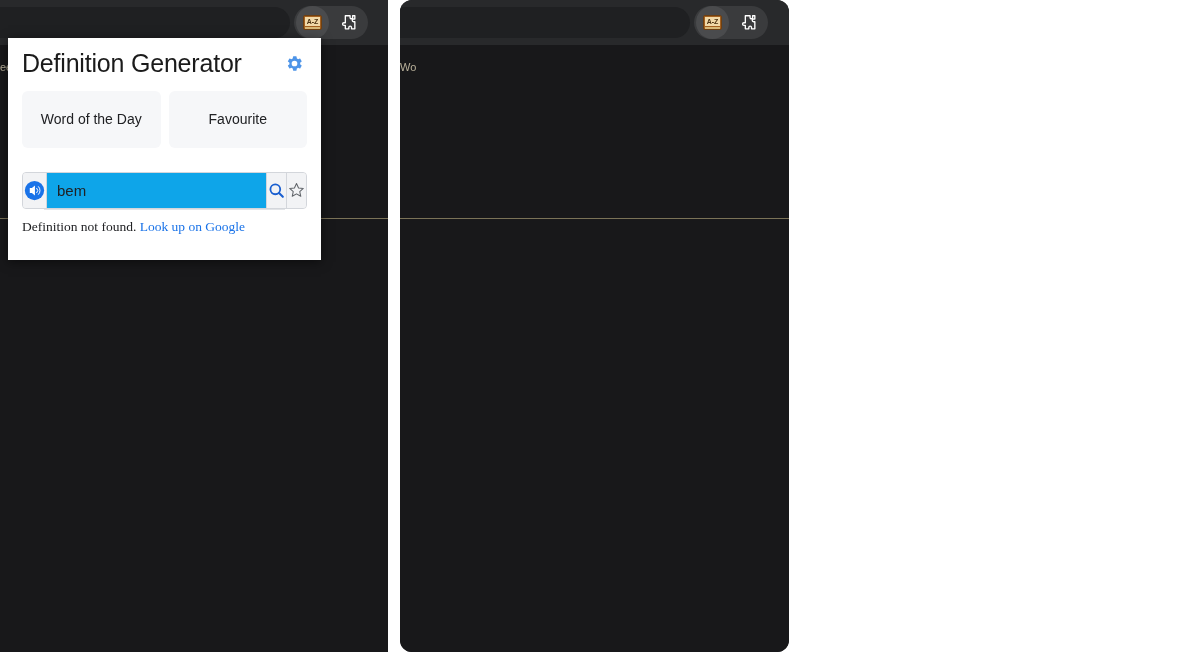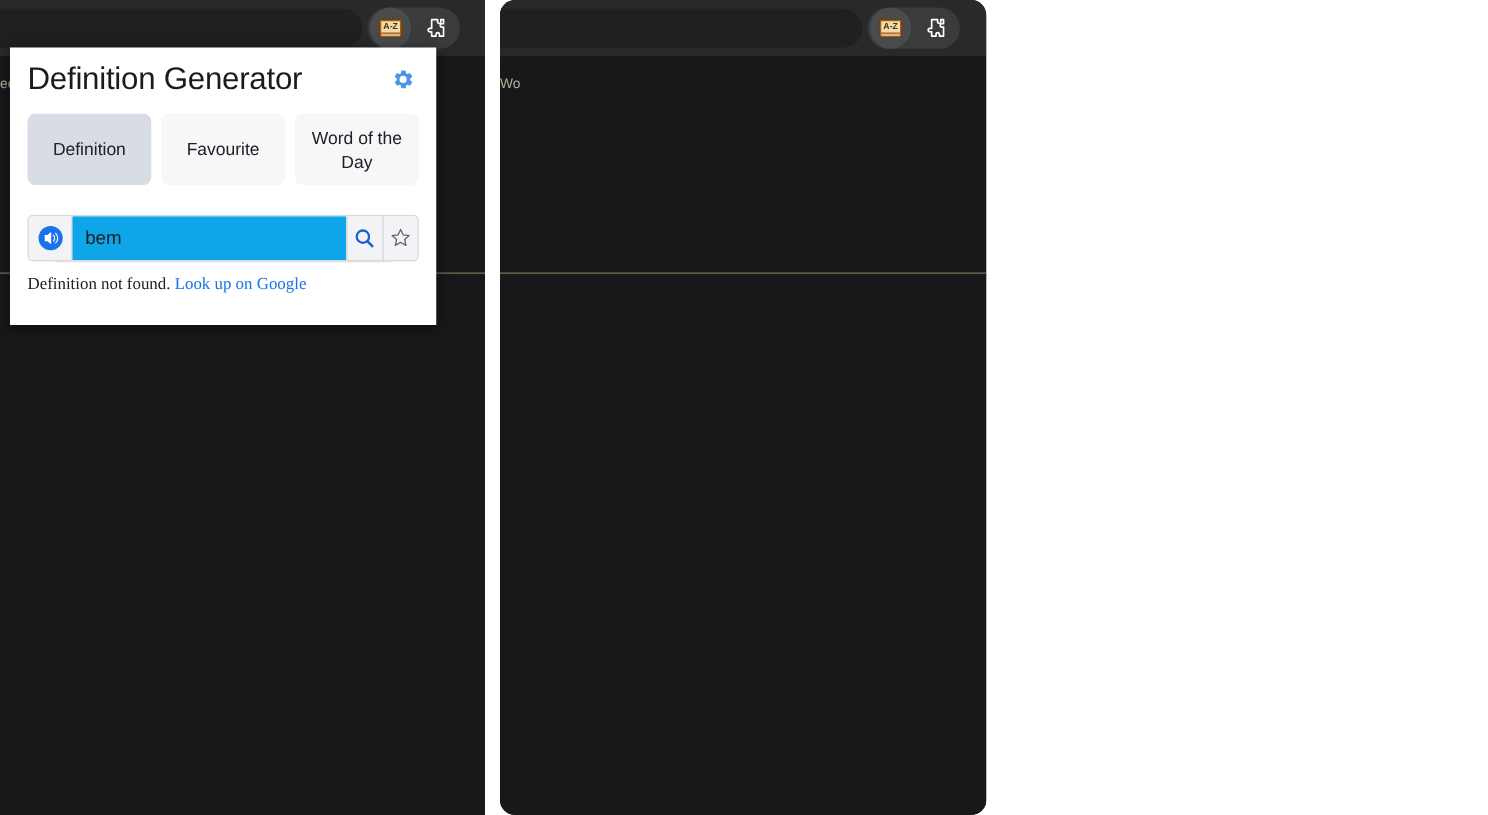--- a/index.html
+++ b/index.html
@@ -113,21 +113,21 @@
     white-space: nowrap;
   }
 
   
   .popup {
     position: absolute;
     background: #ffffff;
     overflow: hidden;
     box-shadow: 0 2px 10px rgba(0,0,0,.5);
   }
-  #popup-left  { left: 8px;  top: 38px; width: 313px; height: 222px; padding-left: 28px; }
+  #popup-left  { left: 8px;  top: 38px; width: 313px; height: 222px; }
 
   .popup-inner {
     position: absolute;
     top: 0; left: 0;
     width: 100%;
     box-sizing: border-box;
     padding: 10px 14px 0 14px;
   }
 
   .pop-head {
@@ -265,23 +265,22 @@
       <div class="pop-head">
         <div class="pop-title">Definition Generator</div>
         <div class="gear-btn">
           <svg width="19" height="19" viewBox="0 0 24 24">
             <path fill="#4d94e8" d="M19.1 12.9c.04-.3.06-.6.06-.9s-.02-.6-.07-.9l1.9-1.5a.46.46 0 0 0 .11-.58l-1.8-3.1a.45.45 0 0 0-.55-.2l-2.24.9a6.6 6.6 0 0 0-1.55-.9l-.34-2.38a.45.45 0 0 0-.45-.38h-3.6a.45.45 0 0 0-.45.38l-.34 2.38c-.56.23-1.08.54-1.55.9l-2.24-.9a.45.45 0 0 0-.55.2l-1.8 3.1c-.11.2-.06.44.11.58l1.9 1.5c-.05.3-.07.6-.07.9s.02.6.07.9l-1.9 1.5a.46.46 0 0 0-.11.58l1.8 3.1c.11.2.35.27.55.2l2.24-.9c.47.36.99.67 1.55.9l.34 2.38c.3.22.22.38.45.38h3.6c.23 0 .42-.16.45-.38l.34-2.38c.56-.23 1.08-.54 1.55-.9l2.24.9c.2.08.44 0 .55-.2l1.8-3.1a.46.46 0 0 0-.11-.58l-1.9-1.5zM12 15.6a3.6 3.6 0 1 1 0-7.2 3.6 3.6 0 0 1 0 7.2z"></path>
           </svg>
         </div>
       </div>
 
       <div class="tabs">
-        <div class="tab selected">Definition</div>
+        <div class="tab">Word of the Day</div>
         <div class="tab">Favourite</div>
-        <div class="tab">Word of the Day</div>
       </div>
 
       <div class="search-row">
         <div class="speak-btn">
           <svg width="21" height="21" viewBox="0 0 24 24">
             <circle cx="12" cy="12" r="11" fill="#1a73e8"></circle>
             <path fill="#ffffff" d="M12.5 6.3 9 9.2H6.6v5.6H9l3.5 2.9z"></path>
             <path fill="none" stroke="#ffffff" stroke-width="1.1" stroke-linecap="round" d="M14.6 9.4a3.6 3.6 0 0 1 0 5.2"></path>
             <path fill="none" stroke="#ffffff" stroke-width="1.1" stroke-linecap="round" d="M16.6 7.6a6.2 6.2 0 0 1 0 8.8"></path>
           </svg>

